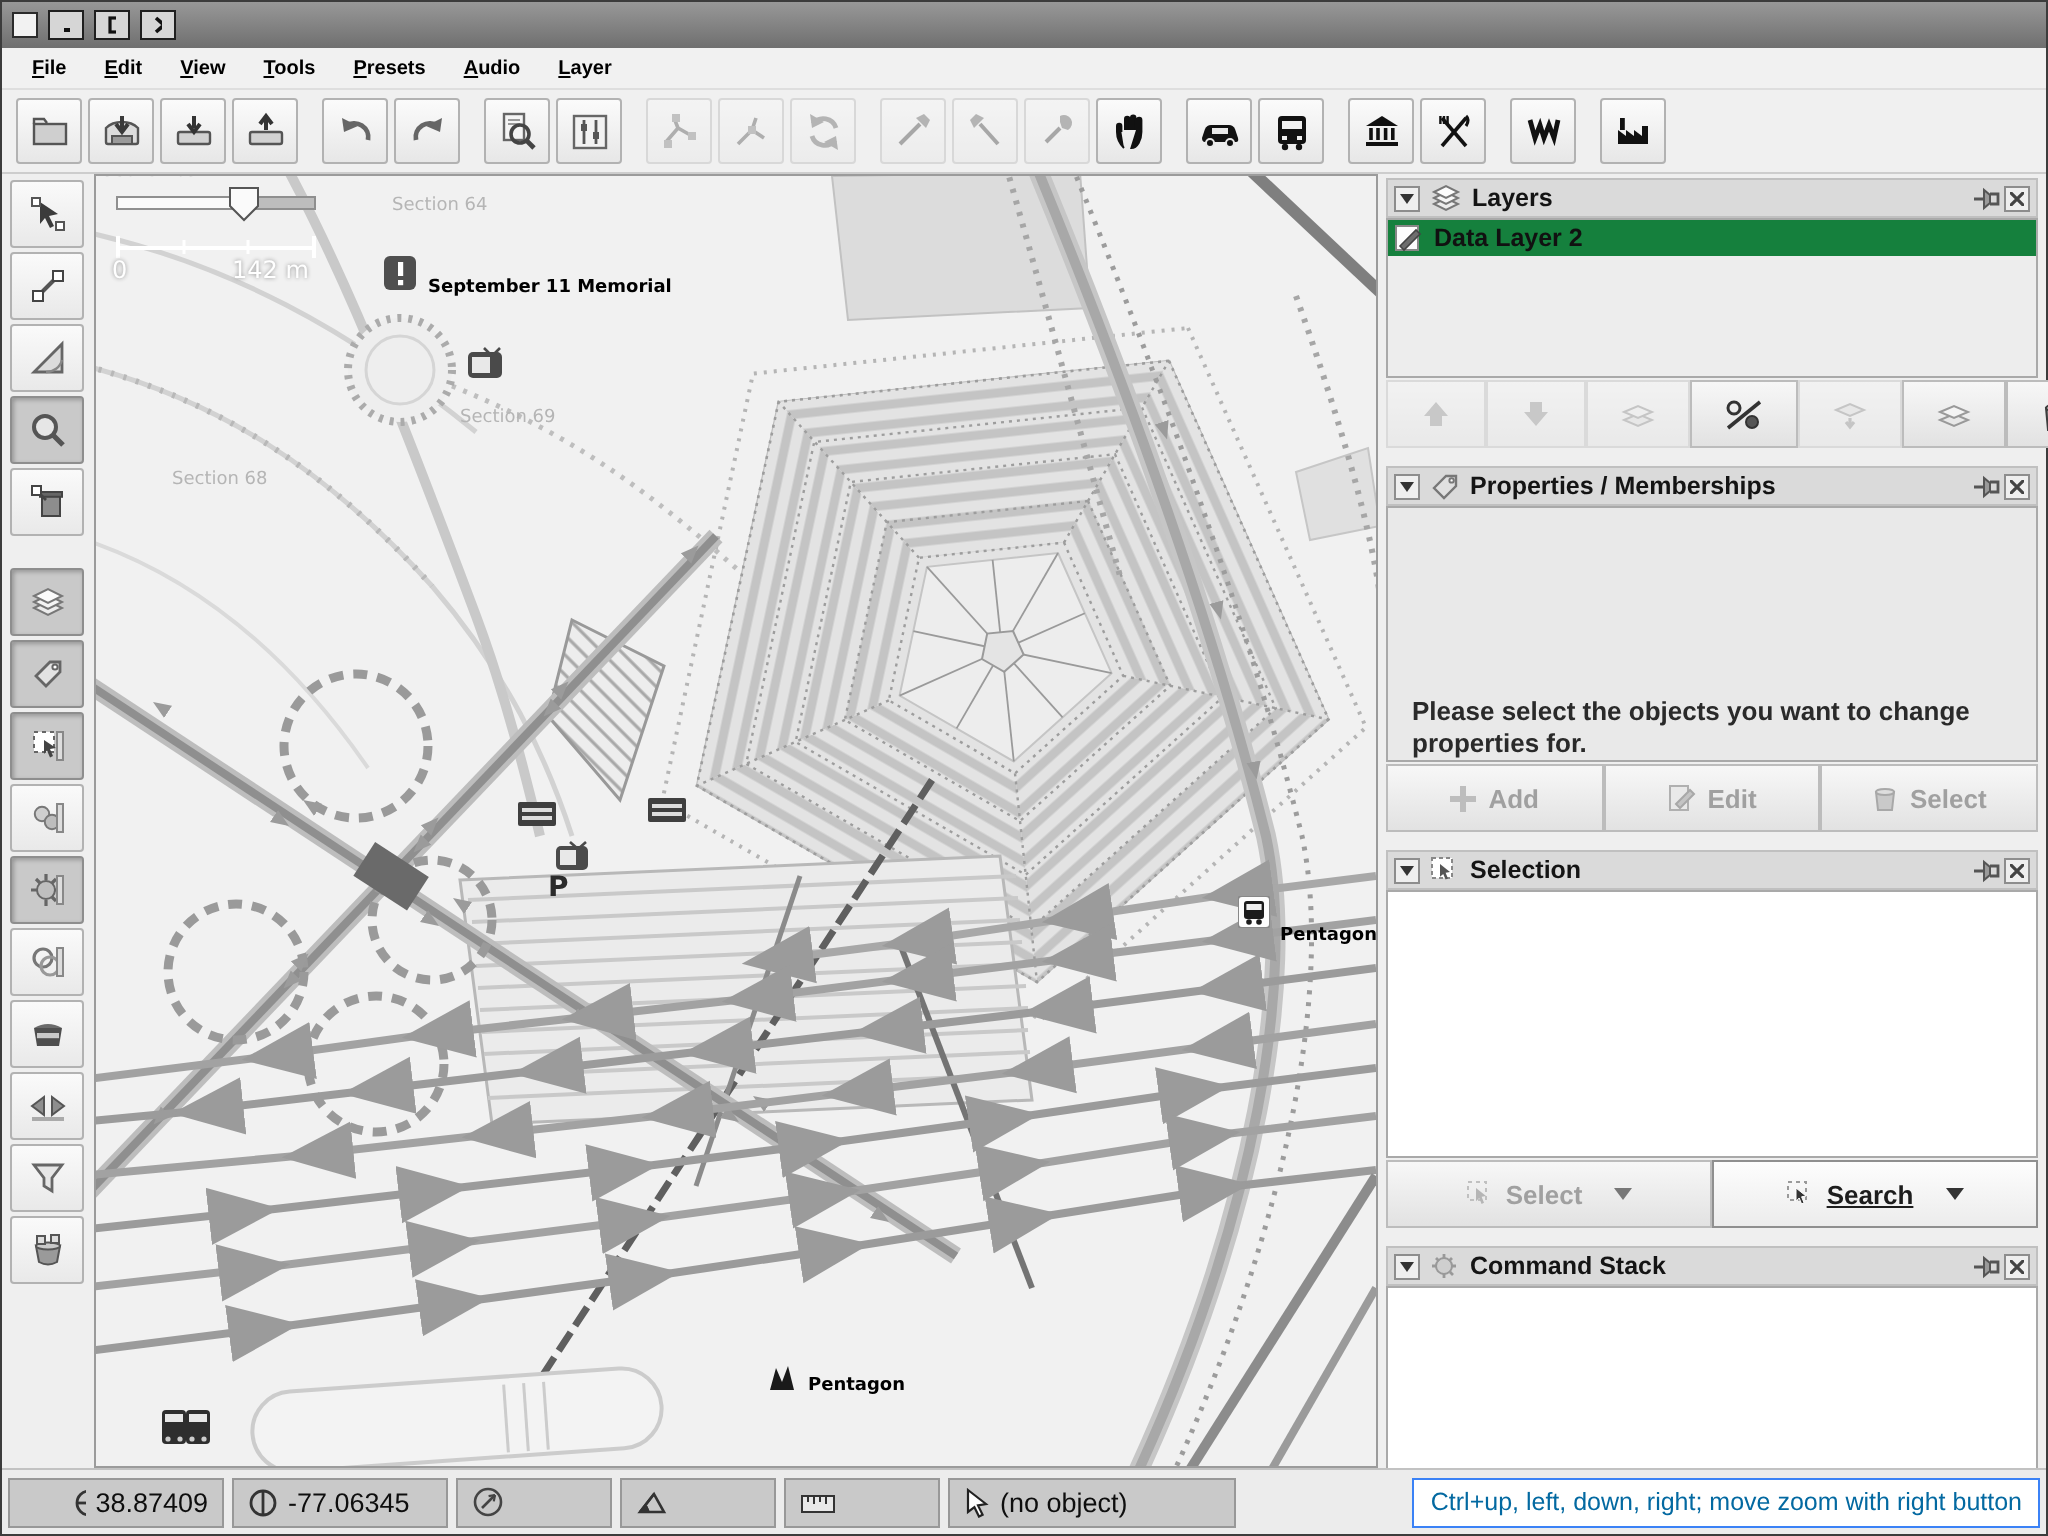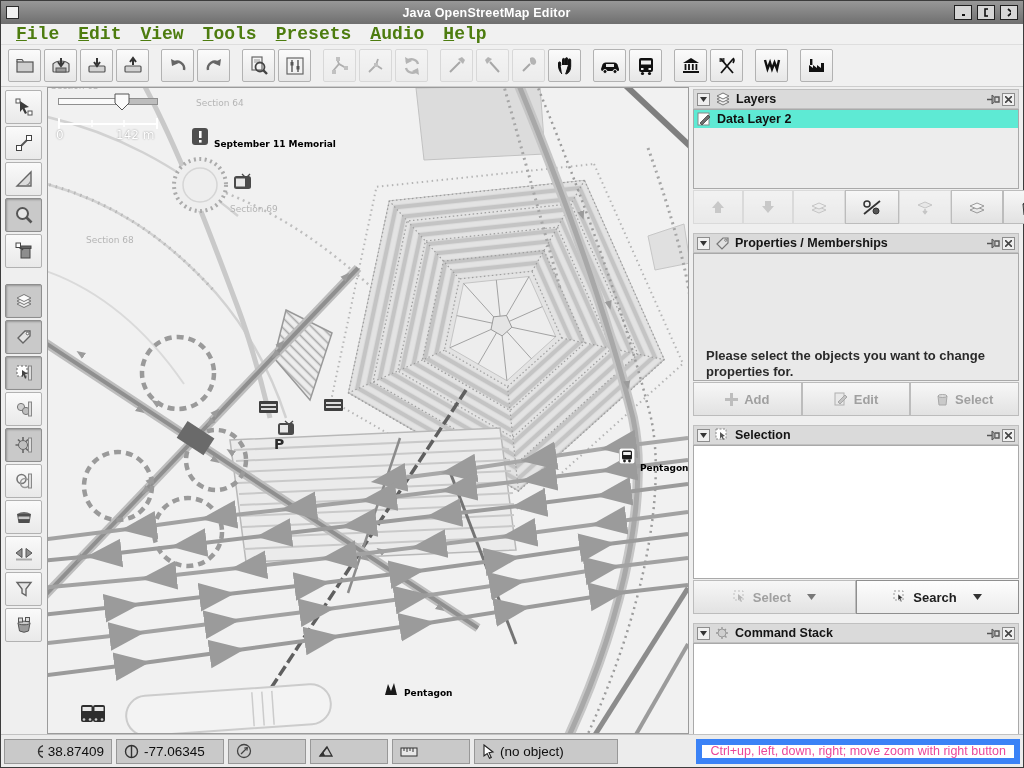--- a/index.html
+++ b/index.html
@@ -8,21 +8,21 @@
   .window{width:1024px;height:768px;border:1px solid #3c3c3c;display:flex;flex-direction:column;background:#efefef;}
 
   
   .titlebar{height:23px;background:linear-gradient(#989898,#6f6f6f);display:flex;align-items:center;padding:0 5px;gap:5px;flex:0 0 auto;}
   .win-icon{width:13px;height:13px;background:#f2f2f2;border:1px solid #2b2b2b;}
   .title{flex:1;text-align:center;color:#fff;font-weight:bold;font-size:12.5px;letter-spacing:.2px;}
   .win-btn{width:18px;height:15px;background:#d6d6d6;border:1px solid #1f1f1f;display:flex;align-items:center;justify-content:center;}
 
   
   .menubar{height:21px;background:#f1f1f1;display:flex;align-items:center;padding-left:8px;gap:4px;border-bottom:1px solid #dedede;flex:0 0 auto;}
-  .menu-item{display:inline-block;padding:2px 8px 2px 7px;font-size:18px;color:#4d7c0f;font-weight:bold;font-family:Liberation Mono, monospace;}
+  .menu-item{display:inline-block;padding:2px 8px 2px 7px;font-size:10px;color:#000000;font-weight:bold;}
   .menu-item::first-letter{text-decoration:underline;}
 
   
   .toolbar{height:42px;background:#f0f0f0;display:flex;align-items:center;padding:0 7px;border-bottom:1px solid #cdcdcd;flex:0 0 auto;}
   .tb-group{display:flex;gap:3px;margin-right:12px;}
   .tb-btn{width:33px;height:33px;border:1px solid #b2b2b2;border-radius:2px;background:linear-gradient(#fbfbfb,#e7e7e7);display:flex;align-items:center;justify-content:center;padding:0;}
   .tb-btn.off{opacity:.38;}
   .tb-btn svg{display:block;}
 
   
@@ -42,42 +42,41 @@
   
   .right{width:334px;flex:0 0 auto;padding:2px 4px 4px 4px;display:flex;flex-direction:column;gap:9px;}
   .panel{display:flex;flex-direction:column;}
   .panel-header{height:20px;background:#dadada;border:1px solid #c0c0c0;display:flex;align-items:center;gap:5px;padding:0 3px;}
   .panel-title{font-weight:bold;font-size:12.5px;color:#141414;flex:1;}
   .sq-btn{width:13px;height:13px;border:1px solid #8d8d8d;background:#efefef;display:flex;align-items:center;justify-content:center;padding:0;}
   .hdr-right{display:flex;gap:2px;align-items:center;}
   .panel-body{border:1px solid #a9a9a9;background:#fff;}
   .btnrow{display:flex;margin-top:1px;}
   .p-btn{flex:1;height:27px;border:1px solid #bcbcbc;background:linear-gradient(#f7f7f7,#e2e2e2);display:flex;align-items:center;justify-content:center;gap:6px;font-weight:bold;font-size:13px;color:#a0a0a0;padding:16px;}
-  .p-btn.en{color:#1d1d1d;}
+  .p-btn.en{color:#1d1d1d;text-decoration:underline;}
   .layers-list{height:80px;background:#ededed;}
-  .layer-row{height:18px;background:#5eead4;display:flex;align-items:center;gap:5px;padding:0 3px;font-weight:bold;font-size:12.5px;color:#111;}
+  .layer-row{height:18px;background:#15803d;display:flex;align-items:center;gap:5px;padding:0 3px;font-weight:bold;font-size:12.5px;color:#111;}
   .props-body{height:128px;background:#e9e9e9;display:flex;align-items:flex-end;padding:0 12px;}
   .props-msg{font-weight:bold;font-size:13px;color:#2a2a2a;line-height:1.25;}
   .sel-list{height:134px;background:#fff;}
   .cmd-list{height:106px;background:#fff;}
   .dd-arrow{margin-left:10px;}
 
   
   .statusbar{height:33px;background:#ececec;border-top:1px solid #c2c2c2;display:flex;align-items:center;padding:0 3px;gap:4px;flex:0 0 auto;}
   .sb-seg{height:25px;background:#c9c9c9;border:1px solid #989898;display:flex;align-items:center;gap:5px;padding:0 7px;font-size:13.5px;color:#0e0e0e;}
-  .sb-help{height:25px;margin-left:auto;background:#fff;border:6px solid #3b82f6;display:flex;align-items:center;padding:0 8px;font-size:12.5px;color:#ec4899;}
+  .sb-help{height:25px;margin-left:auto;background:#fff;border:1px solid #3b82f6;display:flex;align-items:center;padding:0 8px;font-size:12.5px;color:#0369a1;}
 </style>
 </head>
 <body>
 
 <div class="window">
 
   <div class="titlebar">
     <span class="win-icon"></span>
-    <span class="title">Java OpenStreetMap Editor</span>
     <button class="win-btn">
         <svg width="10" height="9">
           <line x1="1" y1="7" x2="9" y2="7" stroke="#111" stroke-width="2"></line>
         </svg>
       </button>
     <button class="win-btn">
         <svg width="10" height="9">
           <rect x="1" y="1" width="8" height="7" fill="none" stroke="#111" stroke-width="1.6"></rect>
         </svg>
       </button>
@@ -88,21 +87,21 @@
       </button>
   </div>
 
   <div class="menubar">
     <span class="menu-item">File</span>
     <span class="menu-item">Edit</span>
     <span class="menu-item">View</span>
     <span class="menu-item">Tools</span>
     <span class="menu-item">Presets</span>
     <span class="menu-item">Audio</span>
-    <span class="menu-item">Help</span>
+    <span class="menu-item">Layer</span>
   </div>
 
   <div class="toolbar">
     <div class="tb-group">
       <button class="tb-btn">
           <svg width="22" height="22">
             <path d="M3,7 v-2.5 h5 l1.5,2" fill="#e8e8e8" stroke="#555" stroke-width="1.2"></path>
             <rect x="3" y="7" width="16" height="10" fill="#cfcfcf" stroke="#555" stroke-width="1.2"></rect>
           </svg>
         </button>

